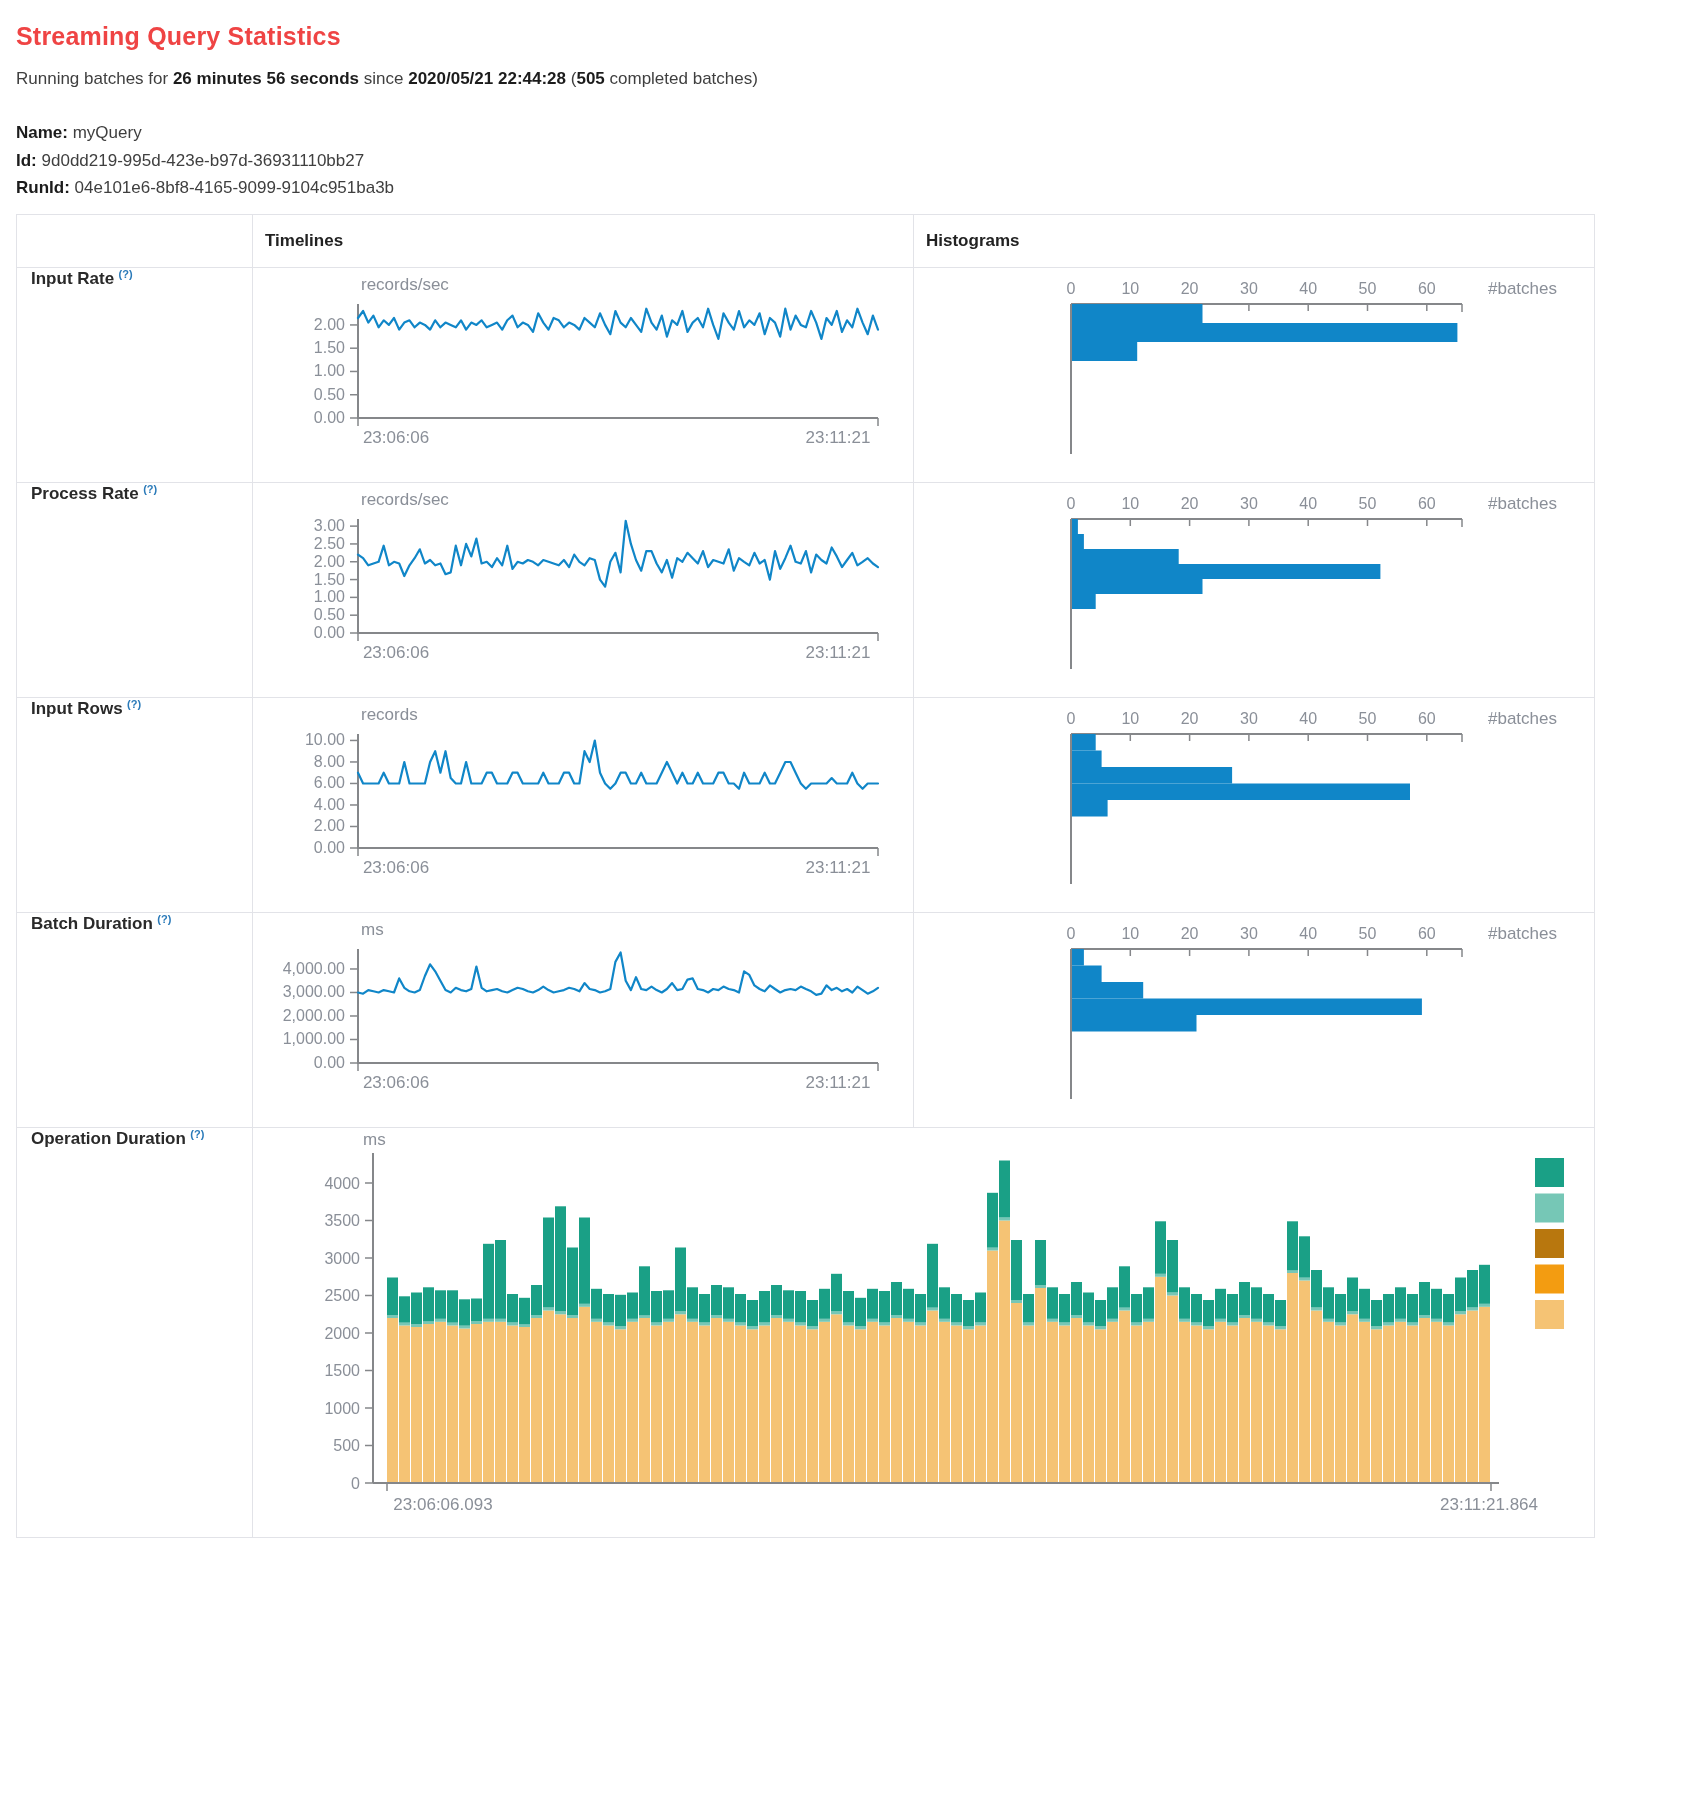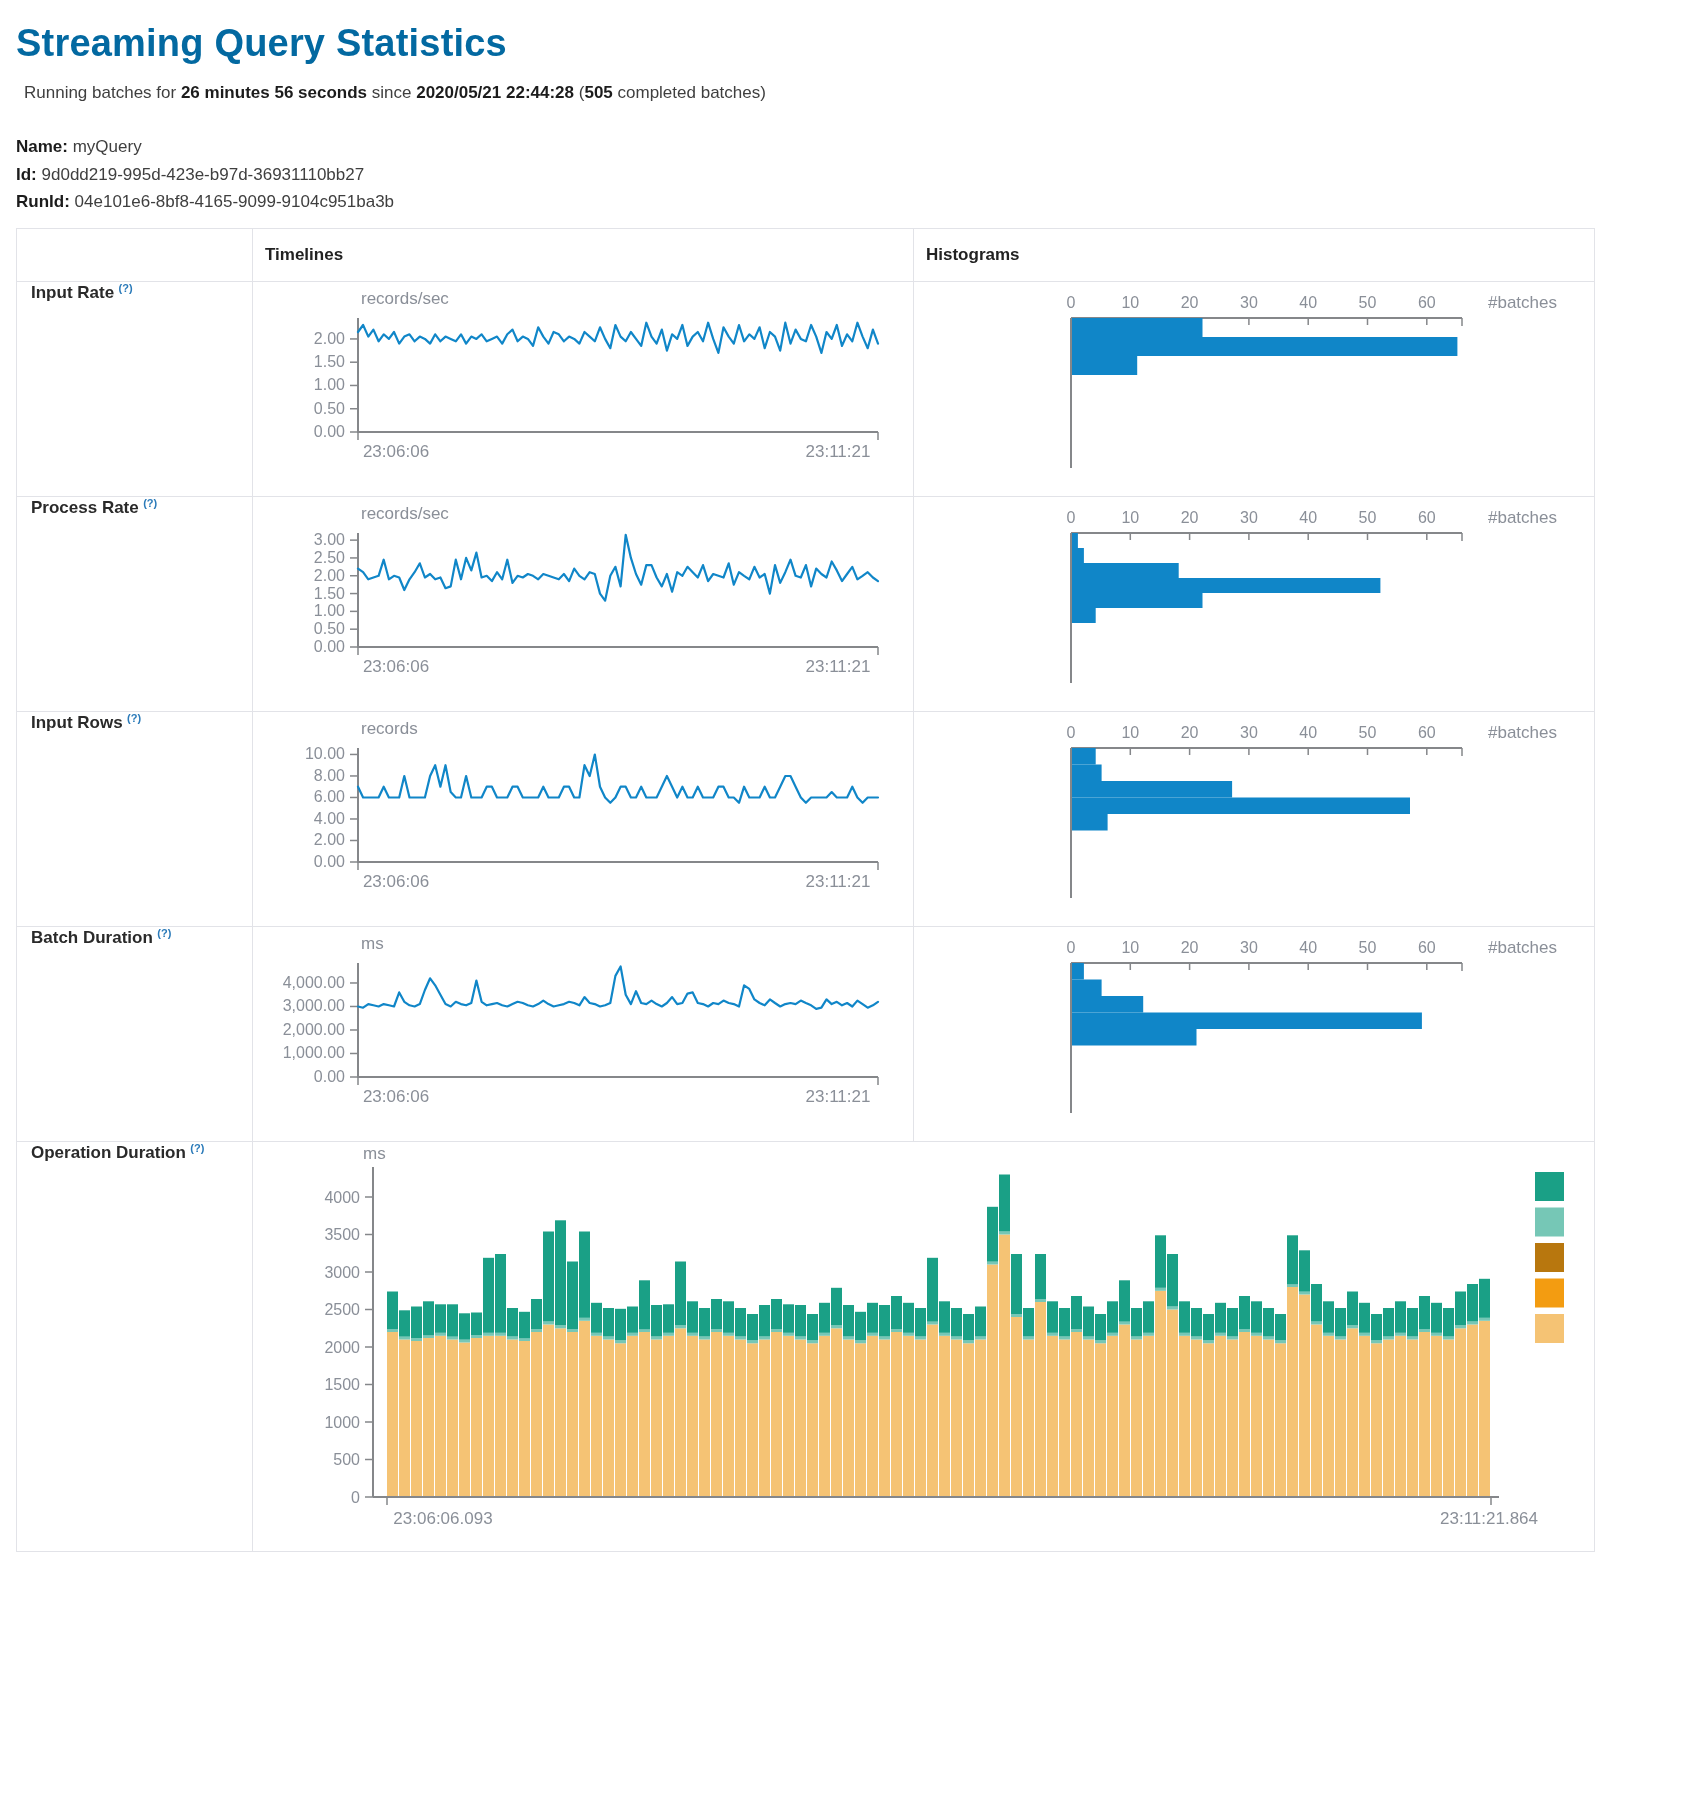--- a/index.html
+++ b/index.html
@@ -1,19 +1,19 @@
 <!DOCTYPE html>
 <html><head>
 <meta charset="utf-8">
 <style>
   html,body{margin:0;padding:0;background:#fff;}
   body{font-family:"Liberation Sans",sans-serif;color:#333;width:1693px;}
   .wrap{padding:14px 16px;}
-  h1{font-size:38px;font-weight:700;color:#0369a1;margin:8px 0 18px 0;letter-spacing:.2px;}
-  .subtitle{font-size:17px;color:#3f3f3f;margin:0 0 30px 8px;}
+  h1{font-size:25px;font-weight:700;color:#ef4444;margin:8px 0 18px 0;letter-spacing:.2px;}
+  .subtitle{font-size:17px;color:#3f3f3f;margin:0 0 30px 0;}
   .subtitle b{color:#1c1c1c;}
   .meta{font-size:17px;color:#3f3f3f;line-height:1.62;margin-bottom:12px;}
   .meta b{color:#1c1c1c;}
   table.stats{border-collapse:collapse;table-layout:fixed;width:1575px;}
   table.stats td{border:1px solid #e2e3e8;vertical-align:top;padding:0;}
   td.c1{width:235px;}
   td.c2{width:660px;}
   td.c3{width:680px;}
   tr.hdr td{height:52px;vertical-align:middle;}
   .hdr-label{font-size:17px;font-weight:700;color:#222;padding-left:12px;}

